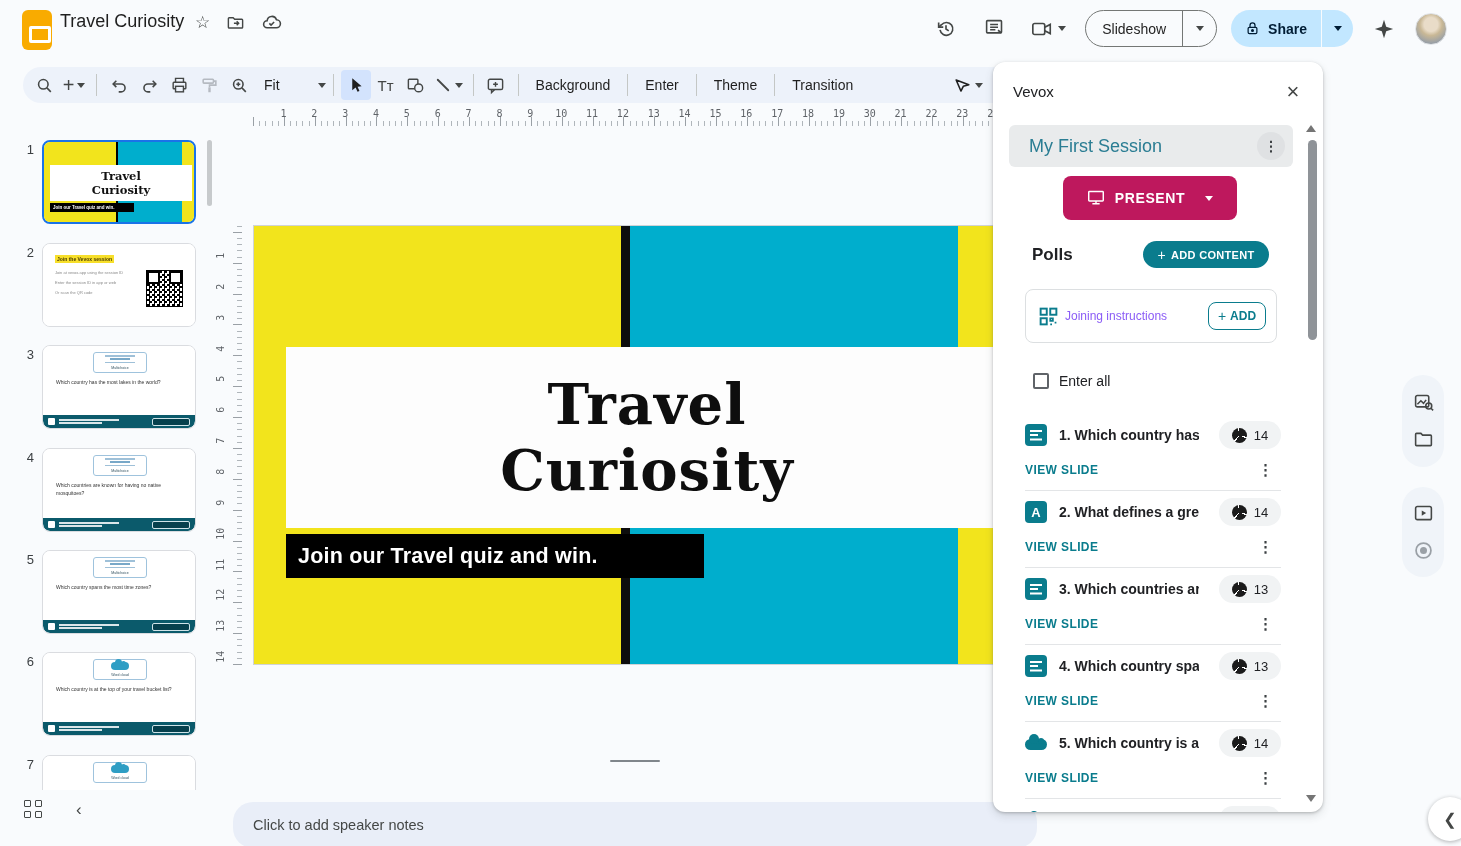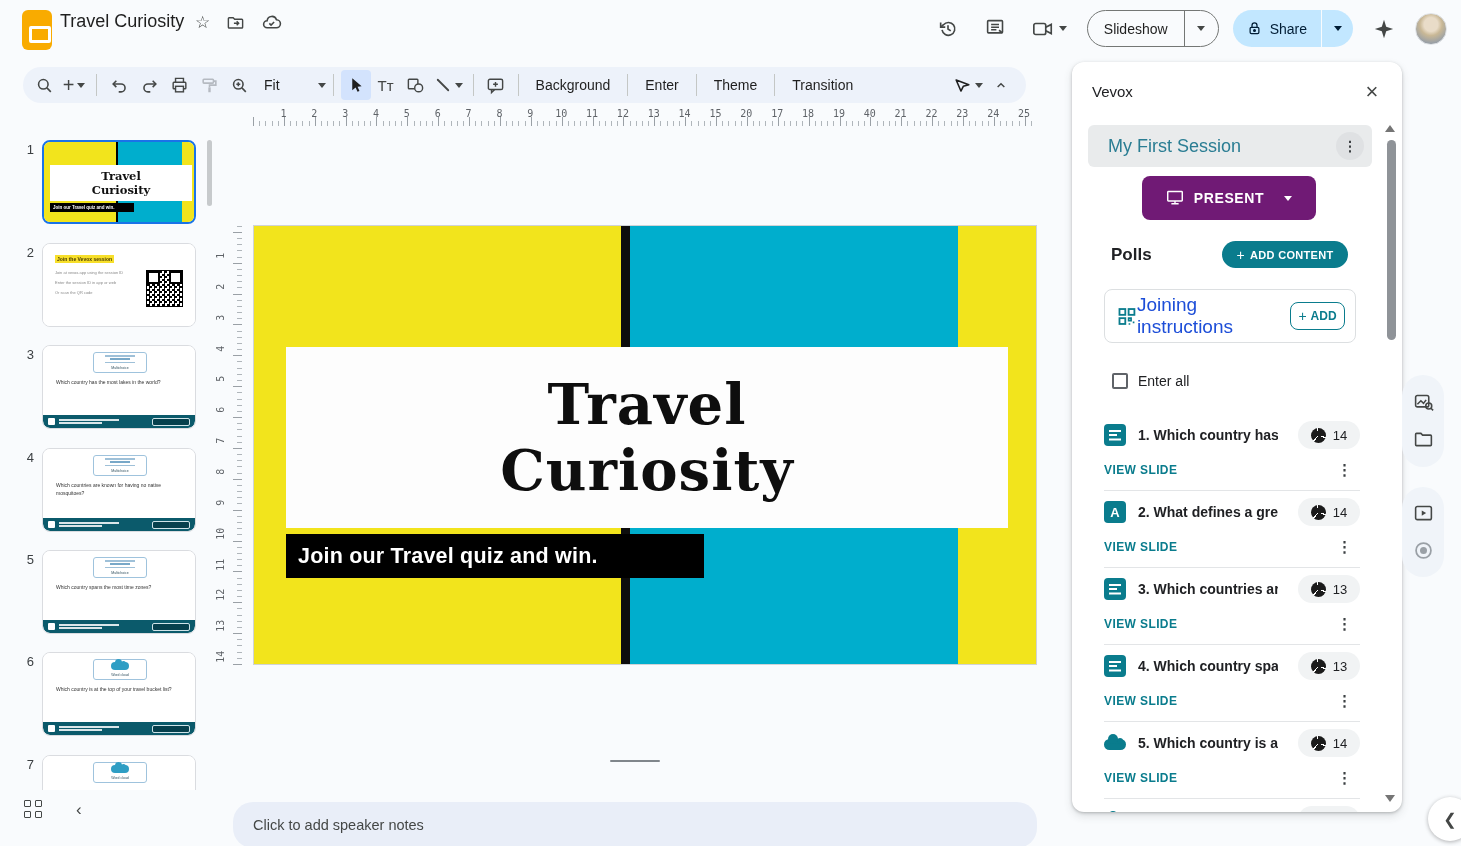--- a/index.html
+++ b/index.html
@@ -15,21 +15,21 @@
   .menubar { position:absolute; left:54px; top:34px; display:flex; }
   .menubar span { padding:3px 8px; font-size:14.5px; color:#1f1f1f; border-radius:4px; cursor:default; }
   .hdr-right { position:absolute; right:14px; top:10px; display:flex; align-items:center; gap:14px; }
   .icon-btn { width:34px; height:34px; display:flex; align-items:center; justify-content:center; border-radius:50%; color:#444746; }
   .caret { width:0; height:0; border-left:4px solid transparent; border-right:4px solid transparent; border-top:5px solid #444746; }
   .pill { height:37px; display:flex; align-items:center; border-radius:19px; overflow:hidden; }
   .slideshow-pill { border:1px solid #747775; }
   .slideshow-pill .seg1 { padding:0 16px; font-size:14px; height:100%; display:flex; align-items:center;text-align:right; }
   .slideshow-pill .seg2 { width:34px; height:100%; display:flex; align-items:center; justify-content:center; border-left:1px solid #747775; }
   .share-pill { background:#c2e7ff; color:#001d35; }
-  .share-pill .seg1 { padding:0 14px 0 14px; display:flex; gap:8px; align-items:center; font-size:14px; font-weight:400; height:100%; }
+  .share-pill .seg1 { padding:0 14px 0 14px; display:flex; gap:8px; align-items:center; font-size:14px; font-weight:700; height:100%; }
   .share-pill .seg2 { width:32px; height:100%; display:flex; align-items:center; justify-content:center; border-left:1px solid #f9fbfd; }
   .share-pill .caret { border-top-color:#001d35; }
   .avatar { width:32px; height:32px; border-radius:50%; background:radial-gradient(circle at 50% 35%, #e9dcc8 0 28%, #c9b896 45%, #9aa0a6 75%, #6f747b 100%); border:1px solid #e0e3e7; }
 
   
   .toolbar { position:absolute; left:23px; top:67px; width:1003px; height:36px; background:#edf2fa; border-radius:18px; display:flex; align-items:center; padding:0 10px 0 6px; }
   .tbtn { min-width:30px; height:30px; padding:0 3px; display:flex; align-items:center; justify-content:center; border-radius:4px; color:#444746; font-size:14px; }
   .tbtn.active { background:#d3e3fd; }
   .tsep { width:1px; height:22px; background:#c4c7c5; margin:0 7px; }
   .tlabel { padding:0 10px; font-size:14px; color:#1f1f1f; border-radius:4px; height:30px; display:flex; align-items:center; }
@@ -91,33 +91,33 @@
   .sl-cap { position:absolute; left:32px; top:308px; width:418px; height:44px; background:#000; color:#fff; display:flex; align-items:center; padding-left:12px; font-size:21.5px; font-weight:700; letter-spacing:.2px; }
 
   .notes { position:absolute; left:233px; top:782px; width:804px; height:46px; background:#e9eef8; border-radius:20px; display:flex; align-items:center; padding-left:20px; font-size:14.5px; color:#444746;margin-top:20px; }
   .resize-line { position:absolute; left:610px; top:760px; width:50px; height:2px; background:#80868b; border-radius:1px; }
 
   .grid-btn { position:absolute; left:24px; top:800px; width:24px; height:24px; color:#444746; }
   .gsq { position:absolute; width:7px; height:7px; border:1.6px solid #444746; border-radius:1px; }
   .collapse-left { position:absolute; left:76px; top:800px; font-size:17px; color:#444746; }
 
   
-  .panel { position:absolute; left:1072px; top:62px; width:330px; height:750px; background:#fff; border-radius:12px; box-shadow:0 1px 3px rgba(60,64,67,.3), 0 4px 8px rgba(60,64,67,.15); overflow:hidden; }
+  .panel { position:absolute; left:993px; top:62px; width:330px; height:750px; background:#fff; border-radius:12px; box-shadow:0 1px 3px rgba(60,64,67,.3), 0 4px 8px rgba(60,64,67,.15); overflow:hidden; }
   .panel-title { position:absolute; left:20px; top:21px; font-size:15px; color:#202124; }
   .panel-close { position:absolute; right:16px; top:16px; font-size:22px; color:#444746; width:28px; height:28px; display:flex; align-items:center; justify-content:center; }
   .session-bar { position:absolute; left:16px; top:63px; width:284px; height:42px; background:#e9ebec; border-radius:6px; display:flex; align-items:center; padding:0 8px 0 20px; }
   .session-title { font-size:18px; color:#2a7d93; }
   .kebab-circle { margin-left:auto; width:28px; height:28px; border-radius:50%; background:#dfe1e3; display:flex; align-items:center; justify-content:center; color:#3c4043; font-size:14px; font-weight:700; letter-spacing:0; }
-  .present-btn { position:absolute; left:70px; top:114px; width:174px; height:44px; background:#701a75; border-radius:8px; display:flex; align-items:center; justify-content:center; gap:10px; color:#fff; font-size:14px; font-weight:700; letter-spacing:.6px; }
+  .present-btn { position:absolute; left:70px; top:114px; width:174px; height:44px; background:#be185d; border-radius:8px; display:flex; align-items:center; justify-content:center; gap:10px; color:#fff; font-size:14px; font-weight:700; letter-spacing:.6px; }
   .present-btn .caret { border-top-color:#fff; margin-left:10px; }
   .polls-h { position:absolute; left:39px; top:183px; font-size:17px; font-weight:700; color:#202124; }
   .addcontent-btn { position:absolute; left:150px; top:179px; width:126px; height:27px; background:#0a7c8d; border-radius:14px; color:#fff; font-size:11px; font-weight:700; display:flex; align-items:center; justify-content:center; gap:5px; letter-spacing:.3px; }
   .plus-ic::before { content:"+"; font-size:14px; font-weight:400; }
   .join-card { position:absolute; left:32px; top:227px; width:252px; height:54px; border:1px solid #dcdfe1; border-radius:8px; display:flex; align-items:center; padding:0 10px 0 12px; }
-  .join-label { font-size:19px; color:#1d4ed8; }
+  .join-label { font-size:12px; color:#8b5cf6; margin-left:6px; }
   .add-btn { margin-left:auto; width:58px; height:28px; border:1.6px solid #0a7c8d; border-radius:8px; color:#0a7c8d; font-size:12px; font-weight:700; display:flex; align-items:center; justify-content:center; gap:4px; }
   .selectall { position:absolute; left:40px; top:311px; display:flex; align-items:center; gap:10px; }
   .checkbox { width:16px; height:16px; border:2px solid #5f6368; border-radius:2px; background:#fff; }
   .selectall span.lbl { font-size:14px; color:#202124; }
   .poll-list { position:absolute; left:32px; top:352px; width:256px; bottom:0; overflow:hidden; }
   .poll-item { height:77px; border-bottom:1px solid #e3e5e7; position:relative; }
   .poll-item:last-child { border-bottom:none; }
   .prow1 { display:flex; align-items:center; gap:12px; padding-top:7px; }
   .ptype { width:22px; height:22px; border-radius:4px; background:#0a7c8d; position:relative; flex:none; display:flex; align-items:center; justify-content:center; }
   .ptype[data-icon="poll-icon"]::before { content:""; position:absolute; left:5px; top:5.5px; width:12px; height:2.5px; background:#fff; box-shadow:0 8.5px 0 #fff; }
@@ -457,25 +457,25 @@
       <span>6</span>
       <span>7</span>
       <span>8</span>
       <span>9</span>
       <span>10</span>
       <span>11</span>
       <span>12</span>
       <span>13</span>
       <span>14</span>
       <span>15</span>
-      <span>20</span>
+      <span>16</span>
       <span>17</span>
       <span>18</span>
       <span>19</span>
-      <span>40</span>
+      <span>30</span>
       <span>21</span>
       <span>22</span>
       <span>23</span>
       <span>24</span>
       <span>25</span>
     </div>
   <div class="vruler">
       <div class="minor"></div>
       <div class="major"></div>
     </div>

